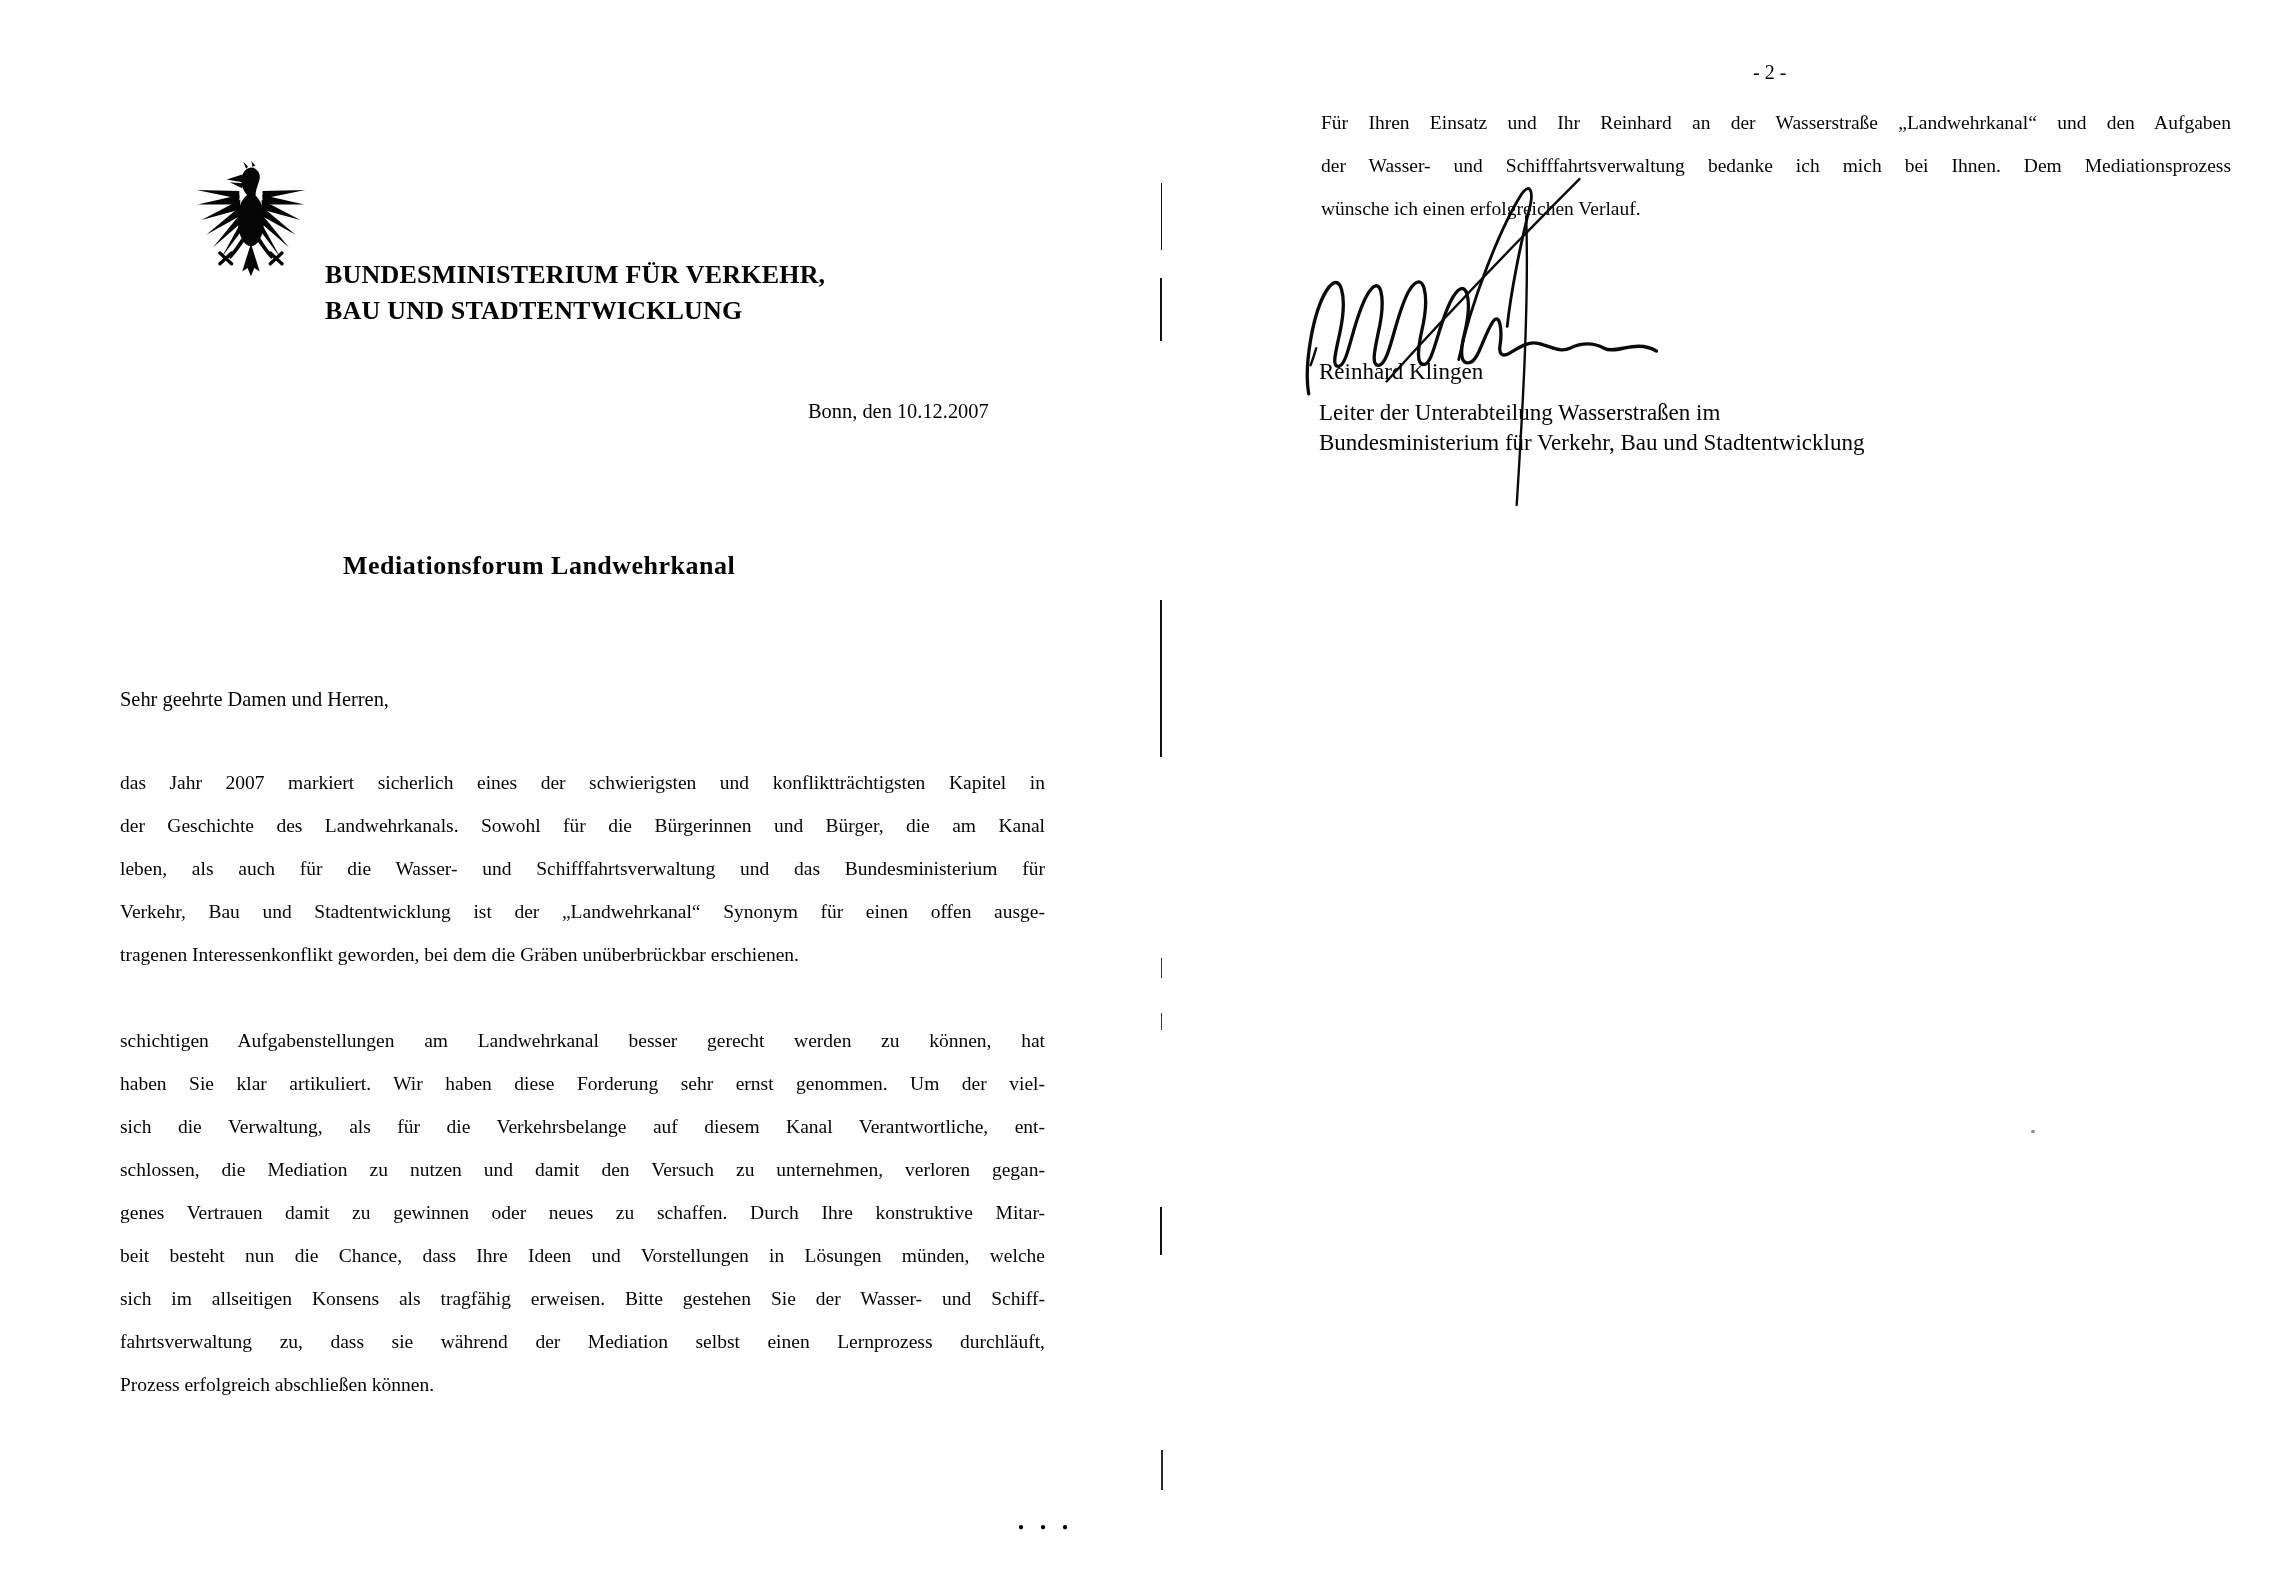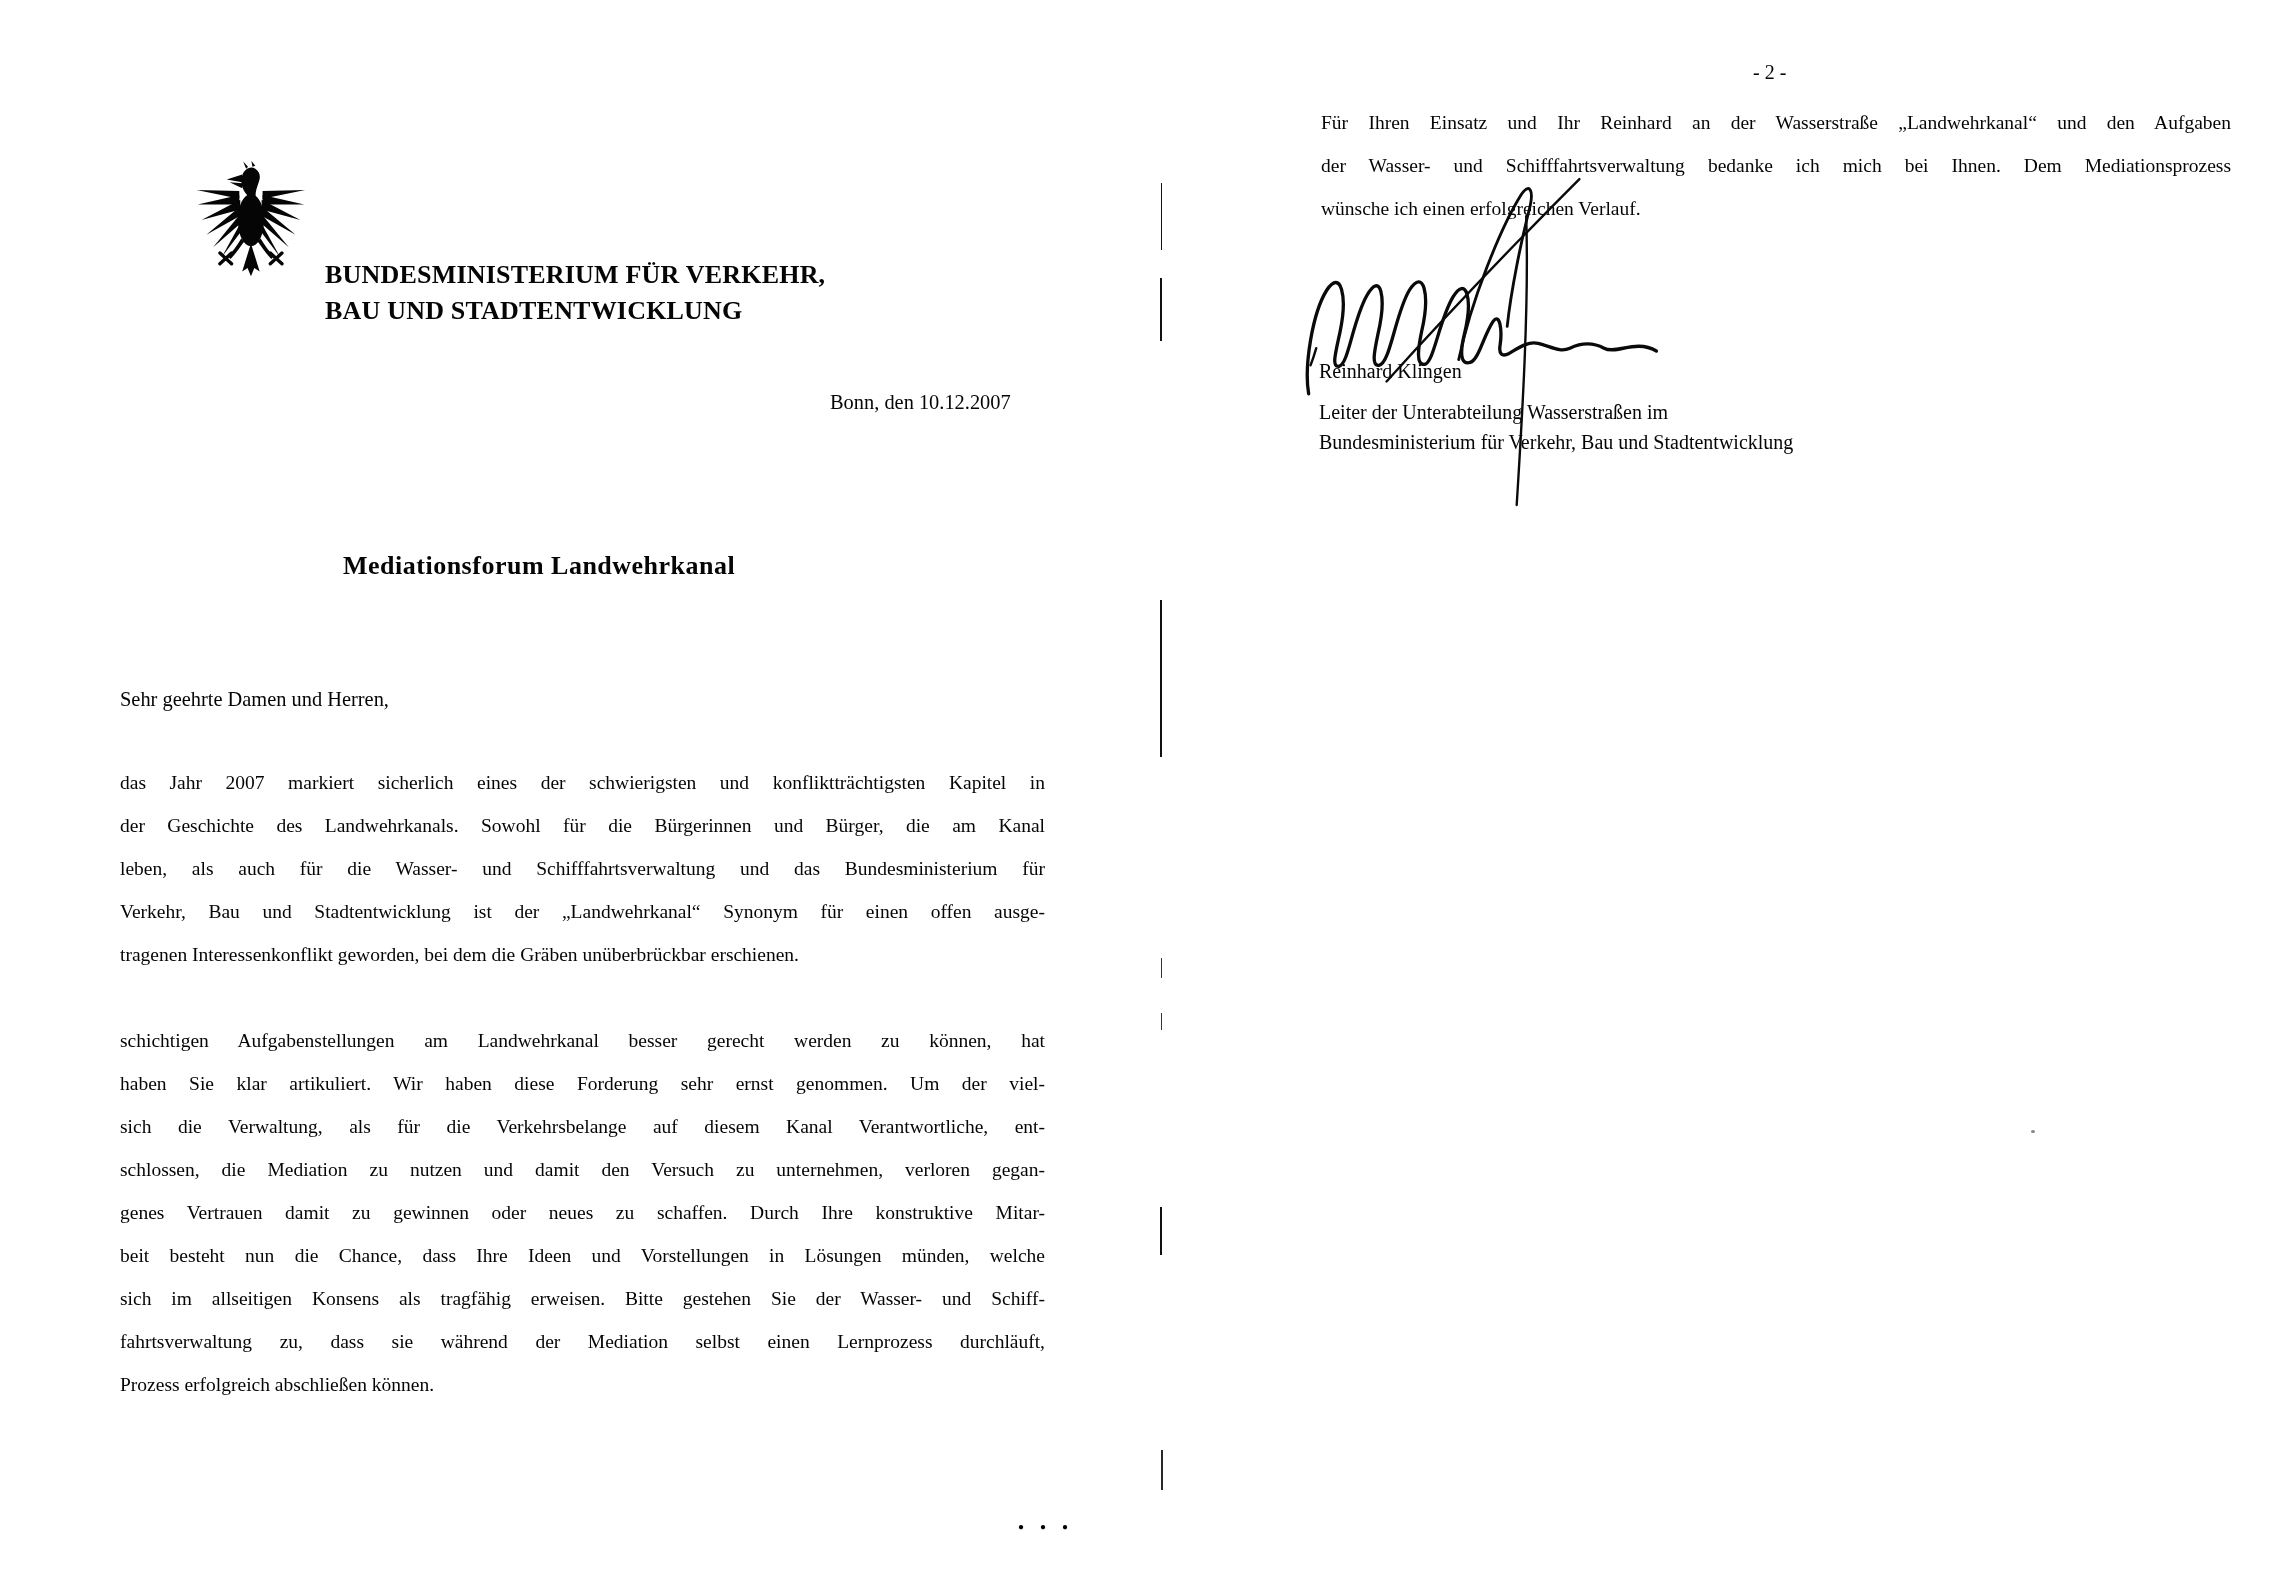--- a/index.html
+++ b/index.html
@@ -7,21 +7,21 @@
        font-family:"Liberation Serif","DejaVu Serif",serif;color:#050505;}
   .abs{position:absolute;}
   .ministry{font-weight:bold;font-size:26px;line-height:36px;letter-spacing:0.2px;white-space:nowrap;}
   .dateline{font-size:20.4px;white-space:nowrap;}
   .subject{font-weight:bold;font-size:26px;letter-spacing:0.5px;white-space:nowrap;}
   .salutation{font-size:20.4px;white-space:nowrap;}
   .para{font-size:19.5px;line-height:43px;}
   .para .line{text-align:justify;text-align-last:justify;height:43px;overflow:hidden;}
   .para .line:last-child{text-align-last:left;}
   .pagenum{font-size:20px;white-space:nowrap;}
-  .sigblock{font-size:20px;white-space:nowrap;line-height:29.5px;}
+  .sigblock{font-size:23px;white-space:nowrap;line-height:29.5px;}
   .fold{position:absolute;background:#111;}
   .dots{font-size:10px;letter-spacing:6.7px;white-space:nowrap;color:#000;}
   svg{display:block;}
 </style>
 </head>
 <body>
 
 <div class="abs" style="left:189px;top:161px;width:120px;height:126px;">
   <svg viewBox="0 0 240 260" width="120" height="126">
     <g fill="#050505" stroke="none">
@@ -61,21 +61,21 @@
       <path d="M164,190 L188,212 M188,190 L164,212"></path>
     </g>
   </svg>
 </div>
 
 <div class="abs ministry" style="left:325px;top:257px;">
   <div>BUNDESMINISTERIUM FÜR VERKEHR,</div>
   <div>BAU UND STADTENTWICKLUNG</div>
 </div>
 
-<div class="abs dateline" style="left:808px;top:391px;margin-left:22px;">Bonn, den 10.12.2007</div>
+<div class="abs dateline" style="left:808px;top:400px;">Bonn, den 10.12.2007</div>
 
 <div class="abs subject" style="left:343px;top:551px;">Mediationsforum Landwehrkanal</div>
 
 <div class="abs salutation" style="left:120px;top:688px;">Sehr geehrte Damen und Herren,</div>
 
 <div class="abs para" style="left:120px;top:761px;width:925px;">
     <div class="line">das Jahr 2007 markiert sicherlich eines der schwierigsten und konfliktträchtigsten Kapitel in</div>
     <div class="line">der Geschichte des Landwehrkanals. Sowohl für die Bürgerinnen und Bürger, die am Kanal</div>
     <div class="line">leben, als auch für die  Wasser- und Schifffahrtsverwaltung und das Bundesministerium für</div>
     <div class="line">Verkehr, Bau und Stadtentwicklung ist der „Landwehrkanal“ Synonym für einen offen ausge-</div>

